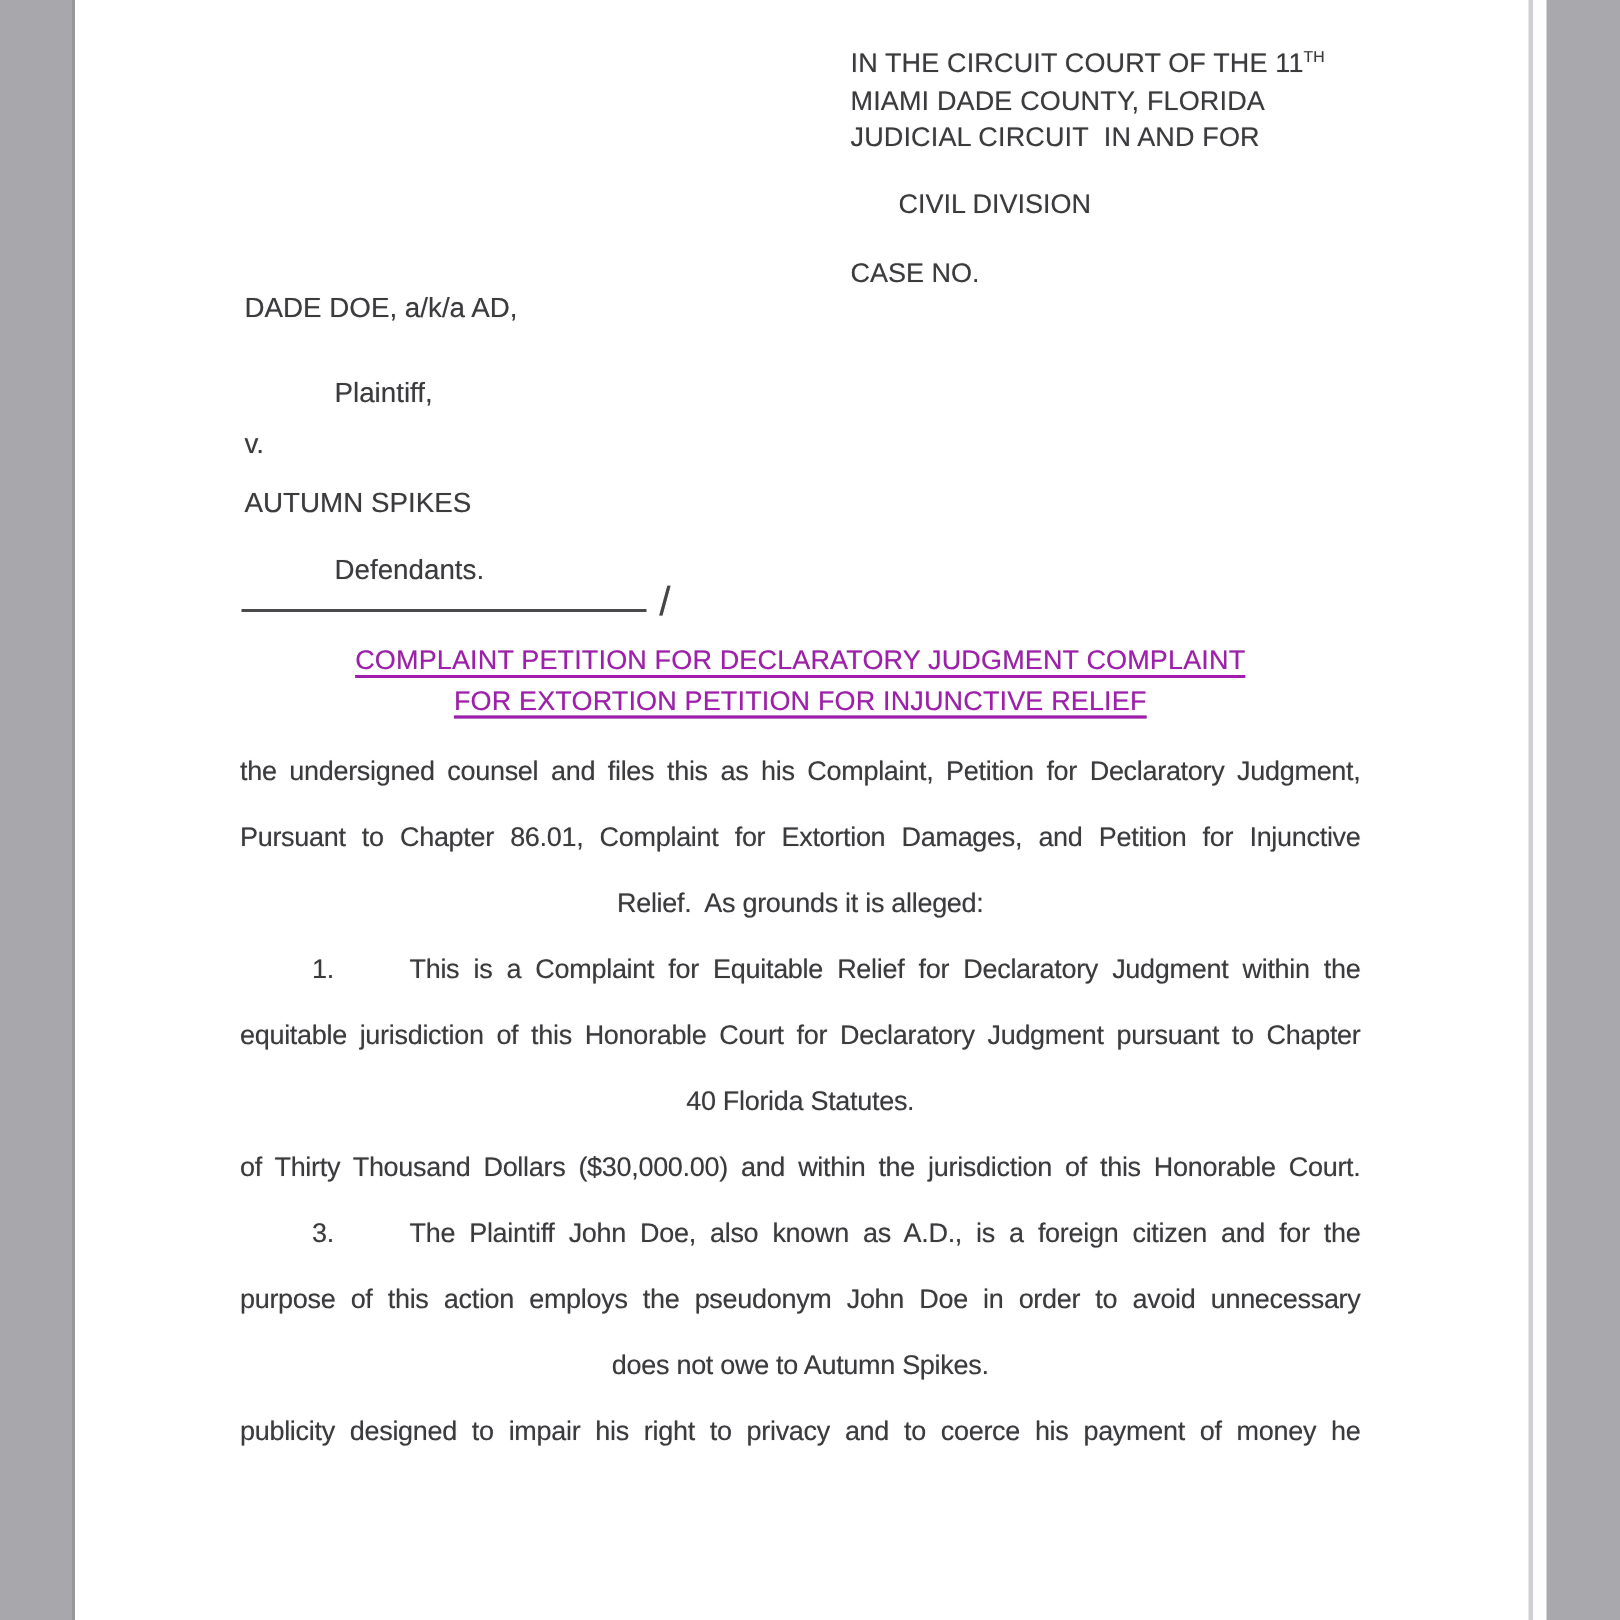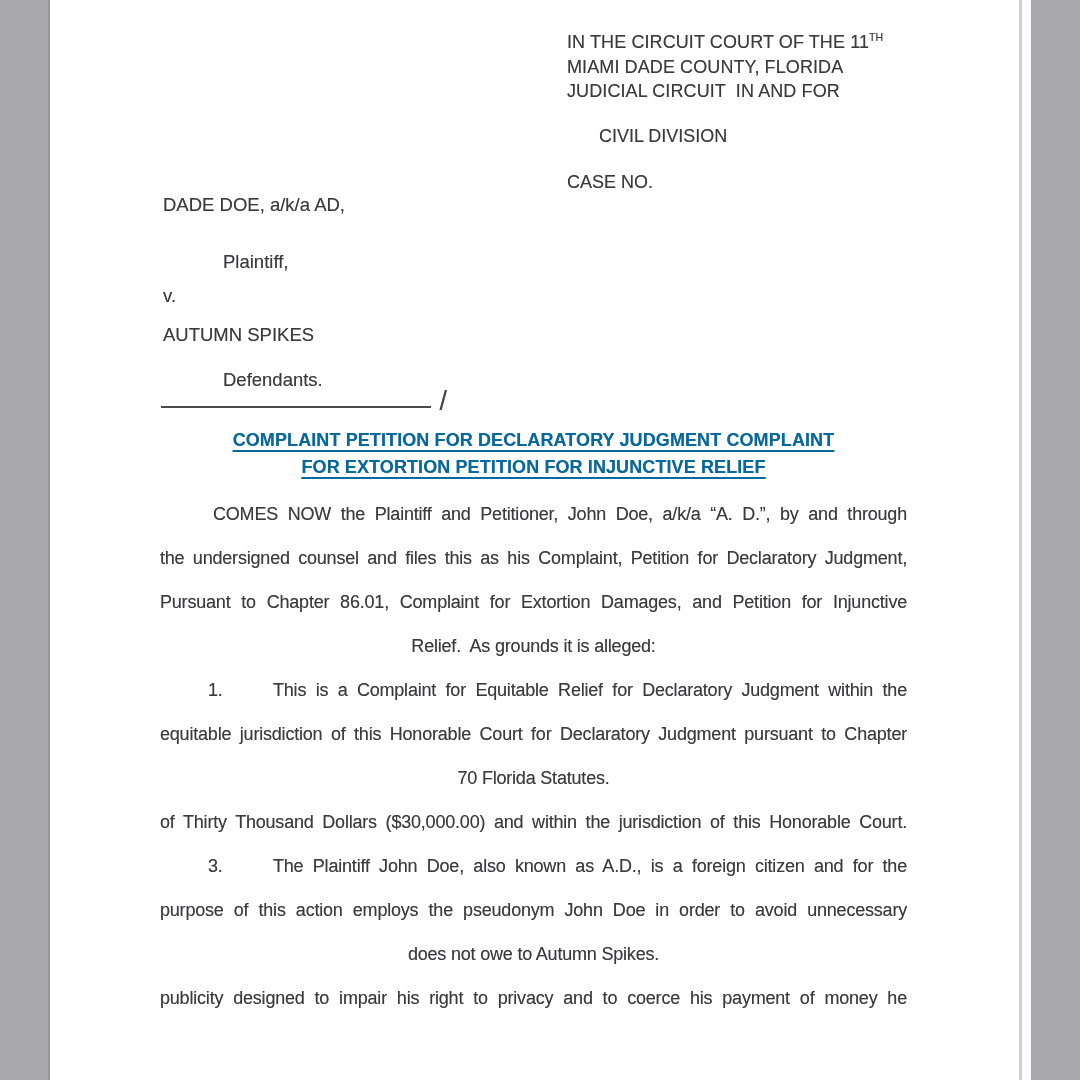--- a/index.html
+++ b/index.html
@@ -37,21 +37,21 @@
   .cap-versus          { left: 113px; top: 285px; }
   .cap-defendant-name  { left: 113px; top: 324px; }
   .cap-defendant-role  { left: 173px; top: 369px; }
 
   .caption-separator { position: absolute; left: 111px; top: 382px; width: 286px; height: 26px; }
   .caption-separator .rule { position: absolute; left: 0; right: 16px; bottom: 0; border-bottom: 2.5px solid #4a4a4d; }
   .caption-separator .slash { position: absolute; right: 0; bottom: -7px; font-size: 27px; line-height: 1; color: #454548; }
 
   
   .doc-title { position: absolute; left: 110px; top: 427px; width: 747px; text-align: center;
-               font-size: 18px; font-weight: bold; line-height: 27px; letter-spacing: 0.1px; color: #0369a1; }
+               font-size: 18px; font-weight: normal; line-height: 27px; letter-spacing: 0.1px; color: #a21caf; }
   .doc-title .tline span { text-decoration: underline; text-decoration-thickness: 2px; text-underline-offset: 3.5px; }
 
   
   .doc-body { position: absolute; left: 110px; top: 492px; width: 747px; font-size: 18px; letter-spacing: -0.2px; }
   .doc-body .line { height: 44px; line-height: 44px; white-space: pre-wrap; overflow: visible; text-align: center; }
   .doc-body .line.stretch { white-space: normal; text-align: justify; text-align-last: justify; }
   .doc-body .line.indent { text-indent: 53px; }
   .doc-body .pnum { display: inline-block; margin-left: 48px; width: 65px; text-indent: 0; }
 </style>
 </head>
@@ -83,27 +83,26 @@
       <div class="rule"></div>
       <span class="slash">/</span>
     </div>
 
     <div class="doc-title">
       <div class="tline"><span>COMPLAINT PETITION FOR DECLARATORY JUDGMENT COMPLAINT</span></div>
       <div class="tline"><span>FOR EXTORTION PETITION FOR INJUNCTIVE RELIEF</span></div>
     </div>
 
     <div class="doc-body">
-        <div class="line stretch indent"><span>COMES NOW the Plaintiff and Petitioner, John Doe, a/k/a “A. D.”, by and through</span></div>
         <div class="line stretch"><span>the undersigned counsel and files this as his Complaint, Petition for Declaratory Judgment,</span></div>
         <div class="line stretch"><span>Pursuant to Chapter 86.01, Complaint for Extortion Damages, and Petition for Injunctive</span></div>
         <div class="line"><span>Relief.  As grounds it is alleged:</span></div>
         <div class="line stretch"><span class="pnum">1.</span><span>This is a Complaint for Equitable Relief for Declaratory Judgment within the</span></div>
         <div class="line stretch"><span>equitable jurisdiction of this Honorable Court for Declaratory Judgment pursuant to Chapter</span></div>
-        <div class="line"><span>70 Florida Statutes.</span></div>
+        <div class="line"><span>40 Florida Statutes.</span></div>
         <div class="line stretch"><span>of Thirty Thousand Dollars ($30,000.00) and within the jurisdiction of this Honorable Court.</span></div>
         <div class="line stretch"><span class="pnum">3.</span><span>The Plaintiff John Doe, also known as A.D., is a foreign citizen and for the</span></div>
         <div class="line stretch"><span>purpose of this action employs the pseudonym John Doe in order to avoid unnecessary</span></div>
         <div class="line"><span>does not owe to Autumn Spikes.</span></div>
         <div class="line stretch"><span>publicity designed to impair his right to privacy and to coerce his payment of money he</span></div>
       </div>
 
   </div>
 
   <div class="edge-line"></div>

